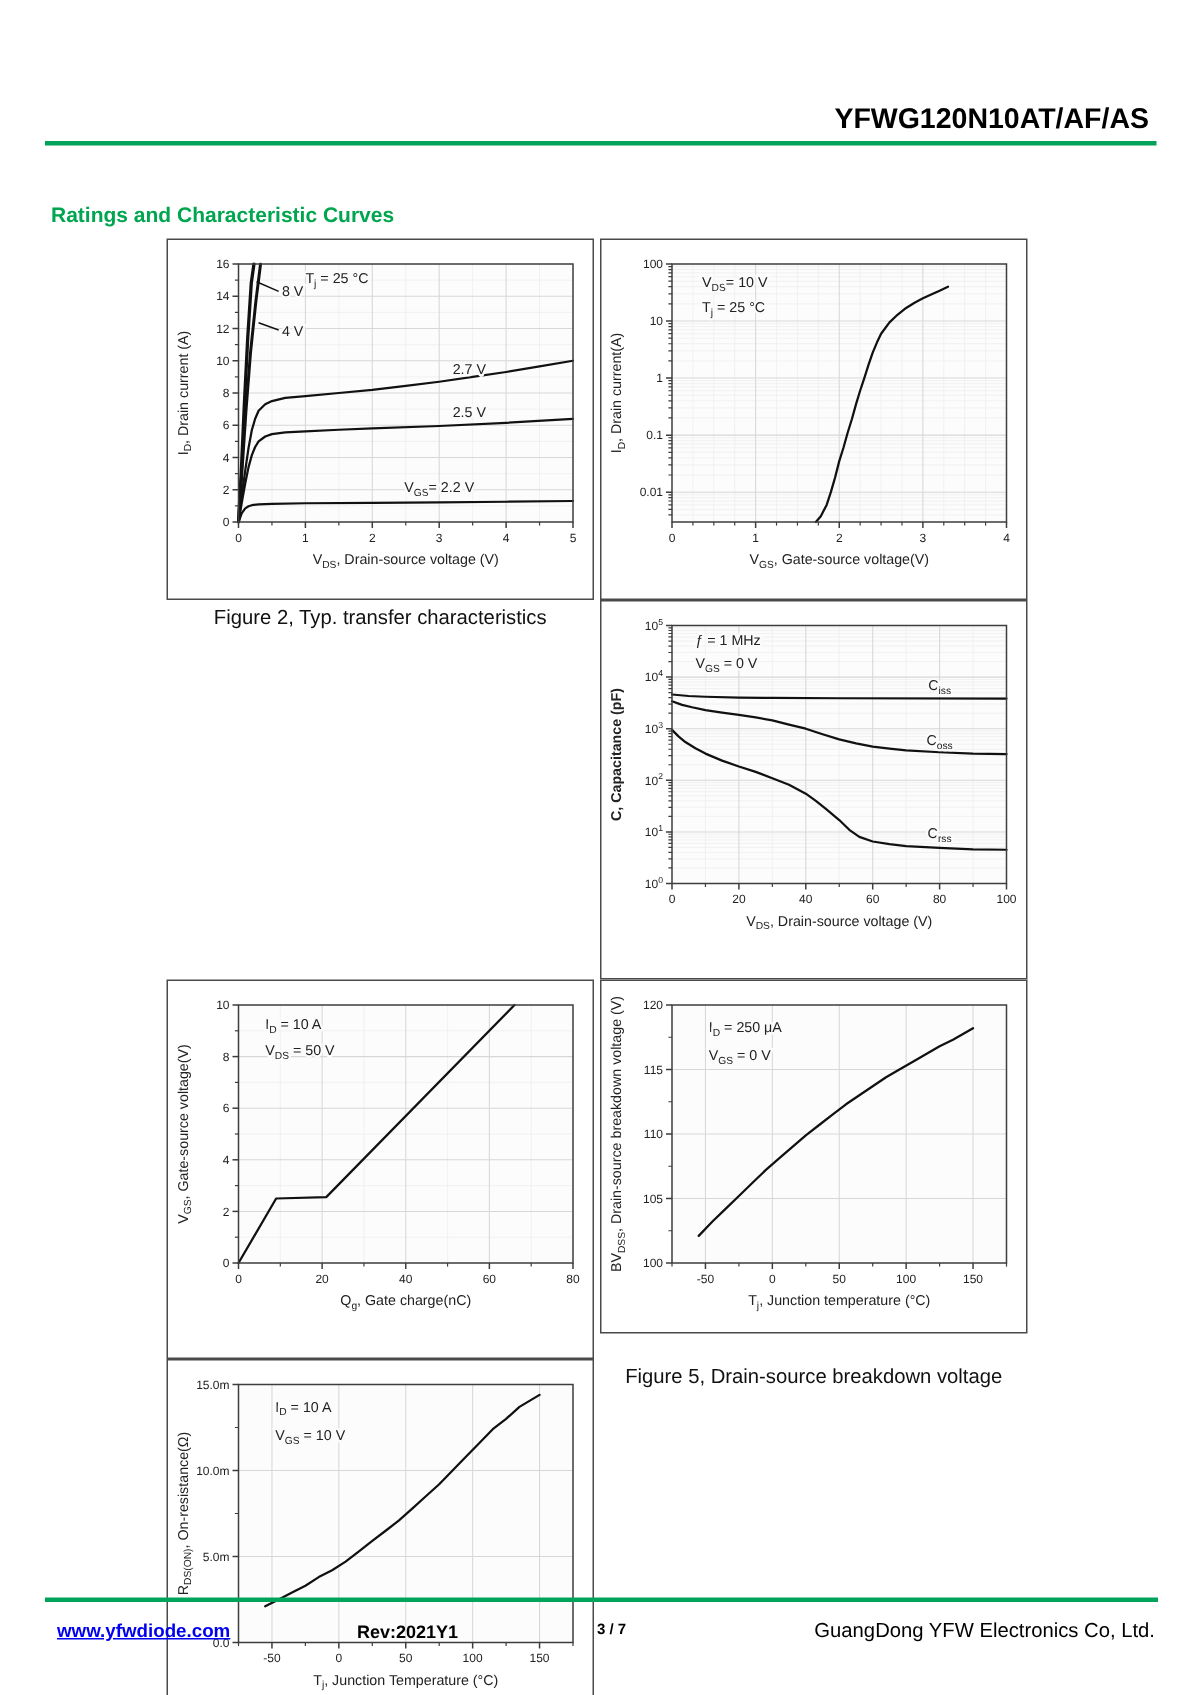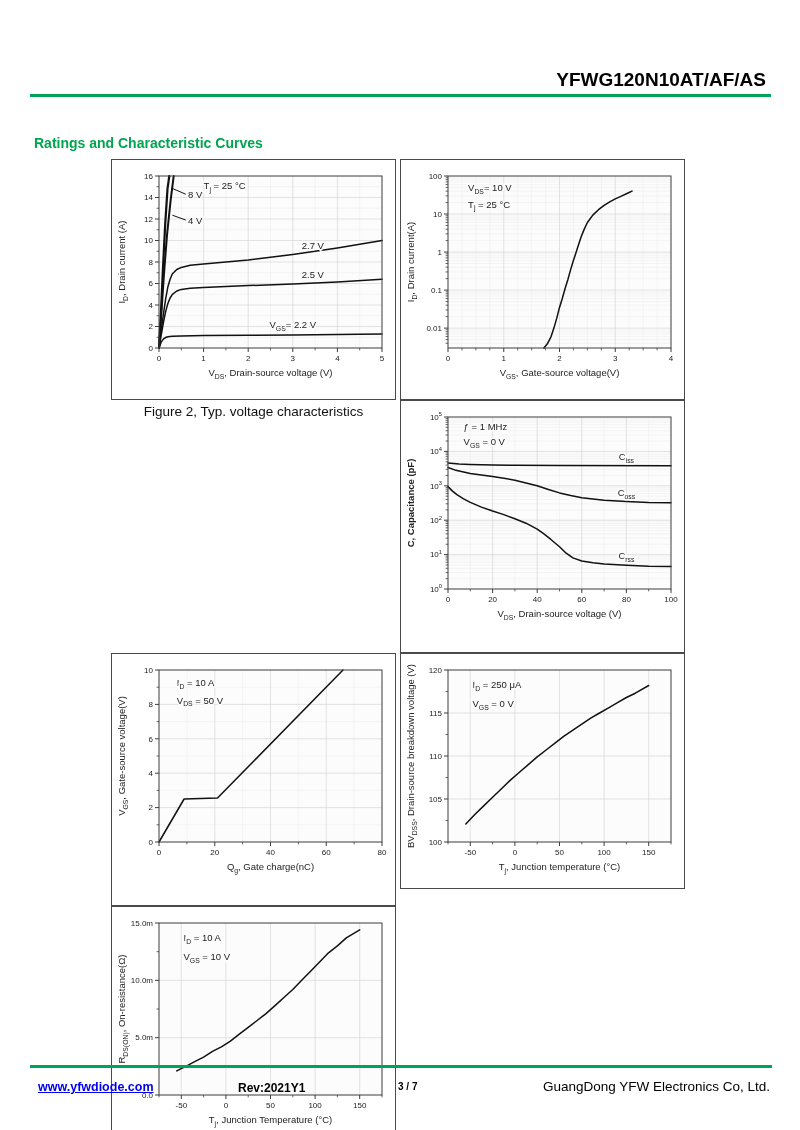--- a/index.html
+++ b/index.html
@@ -278,21 +278,21 @@
             <line x1="42.6" x2="45" y1="20.436658836771045" y2="20.436658836771045" stroke="#3d3d3d" stroke-width="0.8"></line>
             <line x1="42.6" x2="45" y1="17.890747600817324" y2="17.890747600817324" stroke="#3d3d3d" stroke-width="0.8"></line>
             <line x1="42.6" x2="45" y1="15.685378975675494" y2="15.685378975675494" stroke="#3d3d3d" stroke-width="0.8"></line>
             <line x1="42.6" x2="45" y1="13.740105985518372" y2="13.740105985518372" stroke="#3d3d3d" stroke-width="0.8"></line>
             <text x="156.5" y="212" text-anchor="middle" class="axis"><tspan>V</tspan><tspan dy="2.6" font-size="72%">GS</tspan><tspan dy="-2.6">, Gate-source voltage(V)</tspan></text>
             <text text-anchor="middle" class="axis" transform="translate(11,98) rotate(-90)"><tspan>I</tspan><tspan dy="2.6" font-size="72%">D</tspan><tspan dy="-2.6">, Drain current(A)</tspan></text>
             <text x="65.07" y="27.479999999999997" text-anchor="start" class="ann"><tspan>V</tspan><tspan dy="2.6" font-size="72%">DS</tspan><tspan dy="-2.6">= 10 V</tspan></text>
             <text x="65.07" y="43.82" text-anchor="start" class="ann"><tspan>T</tspan><tspan dy="2.6" font-size="72%">j</tspan><tspan dy="-2.6"> = 25 °C</tspan></text>
           </svg></div>
       </div>
-    <div class="caption">Figure 2, Typ. voltage characteristics</div>
+    <div class="caption">Figure 2, Typ. transfer characteristics</div>
 
     <div class="chart-box r2">
         <div><svg width="280" height="230" viewBox="0 0 280 230">
             <rect x="45" y="12" width="223" height="172" fill="#fcfcfc"></rect>
             <line x1="67.3" x2="67.3" y1="12" y2="184" stroke="#efefef" stroke-width="0.6"></line>
             <line x1="111.89999999999999" x2="111.89999999999999" y1="12" y2="184" stroke="#efefef" stroke-width="0.6"></line>
             <line x1="156.5" x2="156.5" y1="12" y2="184" stroke="#efefef" stroke-width="0.6"></line>
             <line x1="201.1" x2="201.1" y1="12" y2="184" stroke="#efefef" stroke-width="0.6"></line>
             <line x1="245.70000000000002" x2="245.70000000000002" y1="12" y2="184" stroke="#efefef" stroke-width="0.6"></line>
             <line x1="45" x2="268" y1="173.64456814915906" y2="173.64456814915906" stroke="#efefef" stroke-width="0.6"></line>
@@ -591,20 +591,21 @@
             <text x="39" y="14.8" text-anchor="end" class="tick"><tspan>15.0m</tspan></text>
             <line x1="42.6" x2="45" y1="155.33333333333334" y2="155.33333333333334" stroke="#3d3d3d" stroke-width="0.8"></line>
             <line x1="42.6" x2="45" y1="98" y2="98" stroke="#3d3d3d" stroke-width="0.8"></line>
             <line x1="42.6" x2="45" y1="40.666666666666664" y2="40.666666666666664" stroke="#3d3d3d" stroke-width="0.8"></line>
             <text x="156.5" y="212" text-anchor="middle" class="axis"><tspan>T</tspan><tspan dy="2.6" font-size="72%">j</tspan><tspan dy="-2.6">, Junction Temperature (°C)</tspan></text>
             <text text-anchor="middle" class="axis" transform="translate(11,98) rotate(-90)"><tspan>R</tspan><tspan dy="2.6" font-size="72%">DS(ON)</tspan><tspan dy="-2.6">, On-resistance(Ω)</tspan></text>
             <text x="69.53" y="30.06" text-anchor="start" class="ann"><tspan>I</tspan><tspan dy="2.6" font-size="72%">D</tspan><tspan dy="-2.6"> = 10 A</tspan></text>
             <text x="69.53" y="48.98" text-anchor="start" class="ann"><tspan>V</tspan><tspan dy="2.6" font-size="72%">GS</tspan><tspan dy="-2.6"> = 10 V</tspan></text>
           </svg></div>
       </div>
+    <div class="caption">Figure 5, Drain-source breakdown voltage</div>
   </div>
 
   <div class="footer-rule"></div>
   <a class="footer-link" href="#">www.yfwdiode.com</a>
   <div class="footer-rev">Rev:2021Y1</div>
   <div class="footer-page">3 / 7</div>
   <div class="footer-co">GuangDong YFW Electronics Co, Ltd.</div>
 
 </div>
 

